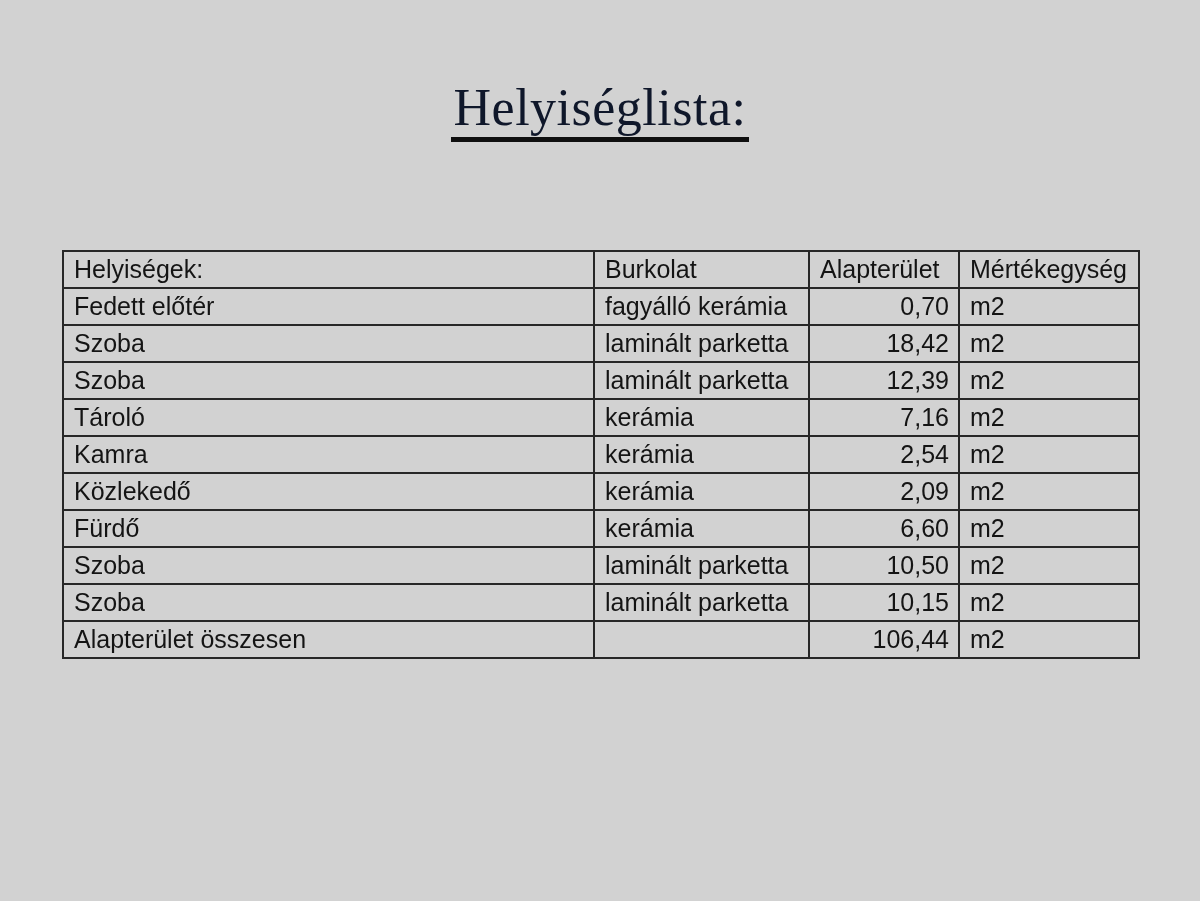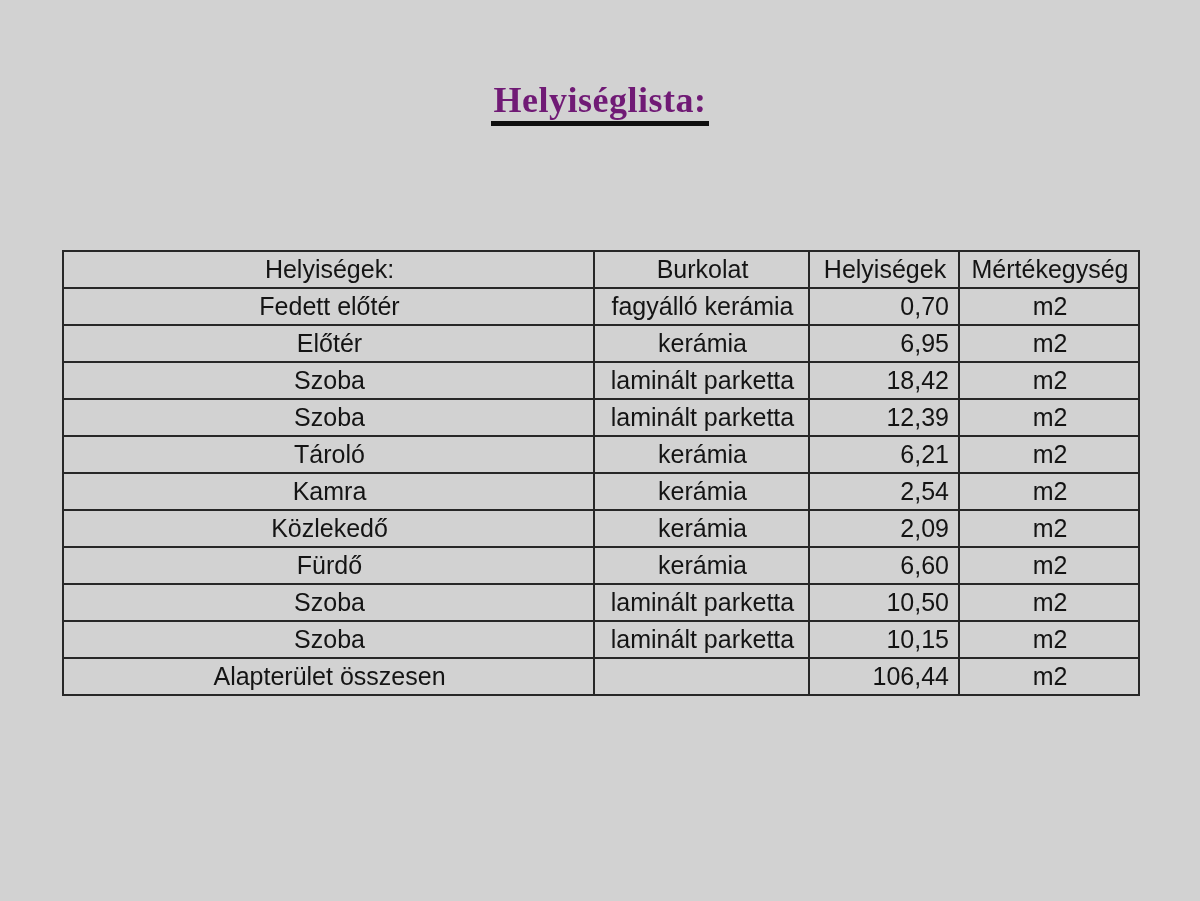--- a/index.html
+++ b/index.html
@@ -17,24 +17,24 @@
   .title-wrap {
     position: absolute;
     top: 82px;
     left: 0;
     width: 100%;
     text-align: center;
   }
   .page-title {
     display: inline-block;
     font-family: "Liberation Serif", serif;
-    font-weight: bold;
-    font-size: 36px;
+    font-weight: normal;
+    font-size: 52px;
     line-height: 1.0;
-    color: #701a75;
+    color: #0f172a;
     letter-spacing: 0.5px;
     border-bottom: 5px solid #0f0f0f;
     padding: 0 3px 3px 3px;
   }
   .table-wrap {
     position: absolute;
     left: 62px;
     top: 250px;
   }
   table.room-table {
@@ -43,21 +43,21 @@
     width: 1076px;
     background: #d2d2d2;
   }
   .room-table th, .room-table td {
     border: 2px solid #272727;
     height: 35px;
     font-size: 25px;
     font-weight: normal;
     color: #141414;
     padding: 0 8px 0 10px;
-    text-align: center;
+    text-align: left;
     vertical-align: middle;
     white-space: nowrap;
     overflow: hidden;
     line-height: 1;
   }
   .room-table .num {
     text-align: right;
     padding-right: 9px;
     padding-left: 16px;
   }
@@ -74,53 +74,47 @@
     <colgroup>
       <col style="width:531px">
       <col style="width:215px">
       <col style="width:150px">
       <col style="width:180px">
     </colgroup>
     <thead>
       <tr>
         <th>Helyiségek:</th>
         <th>Burkolat</th>
-        <th>Helyiségek</th>
+        <th>Alapterület</th>
         <th>Mértékegység</th>
       </tr>
     </thead>
     <tbody>
         <tr>
           <td>Fedett előtér</td>
           <td>fagyálló kerámia</td>
           <td class="num">0,70</td>
-          <td>m2</td>
-        </tr>
-        <tr>
-          <td>Előtér</td>
-          <td>kerámia</td>
-          <td class="num">6,95</td>
           <td>m2</td>
         </tr>
         <tr>
           <td>Szoba</td>
           <td>laminált parketta</td>
           <td class="num">18,42</td>
           <td>m2</td>
         </tr>
         <tr>
           <td>Szoba</td>
           <td>laminált parketta</td>
           <td class="num">12,39</td>
           <td>m2</td>
         </tr>
         <tr>
           <td>Tároló</td>
           <td>kerámia</td>
-          <td class="num">6,21</td>
+          <td class="num">7,16</td>
           <td>m2</td>
         </tr>
         <tr>
           <td>Kamra</td>
           <td>kerámia</td>
           <td class="num">2,54</td>
           <td>m2</td>
         </tr>
         <tr>
           <td>Közlekedő</td>

